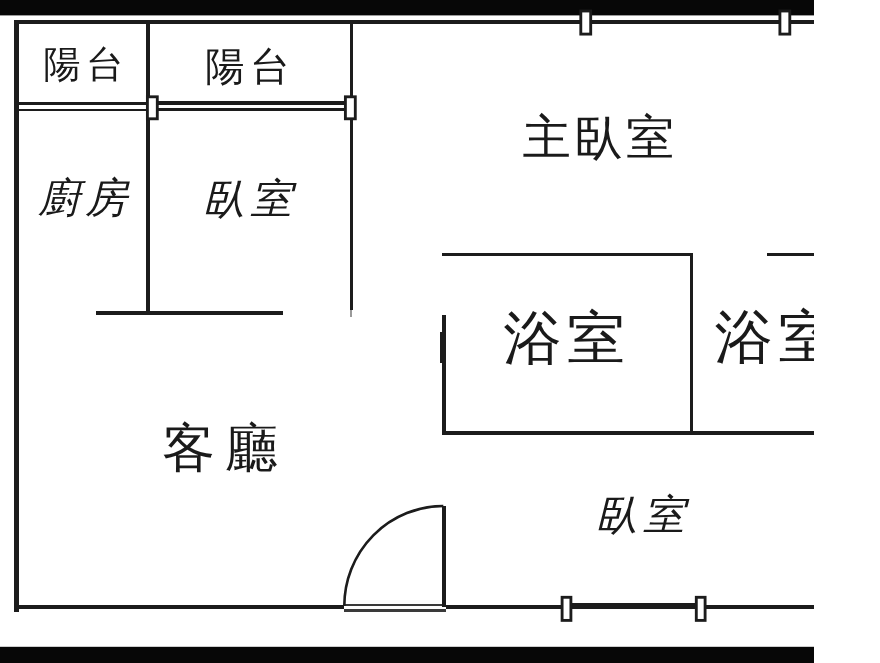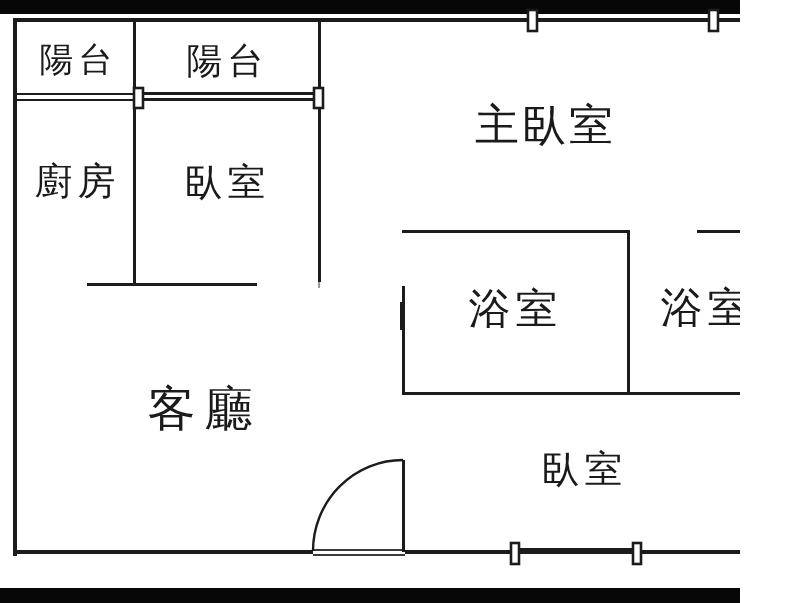--- a/index.html
+++ b/index.html
@@ -30,22 +30,22 @@
     position:absolute;
     transform:translate(-50%,-50%);
     white-space:nowrap;
     color:var(--text);
     line-height:1;
     letter-spacing:5px;
     text-indent:5px; 
   }
   .fs34{font-size:34px;}
   .fs36{font-size:36px;}
-  .fs38{font-size:38px;}
-  .fs42{font-size:42px;}
+  .fs38{font-size:38px;font-style:italic;}
+  .fs42{font-size:53px;}
   .fs44{font-size:44px;letter-spacing:3px;text-indent:3px;text-align:right;}
   .fs48{font-size:48px;letter-spacing:9px;text-indent:9px;}
 </style>
 </head>
 <body>
 
 <div class="stage">
 
   <div class="letterbox top"></div>
   <div class="letterbox bottom"></div>

